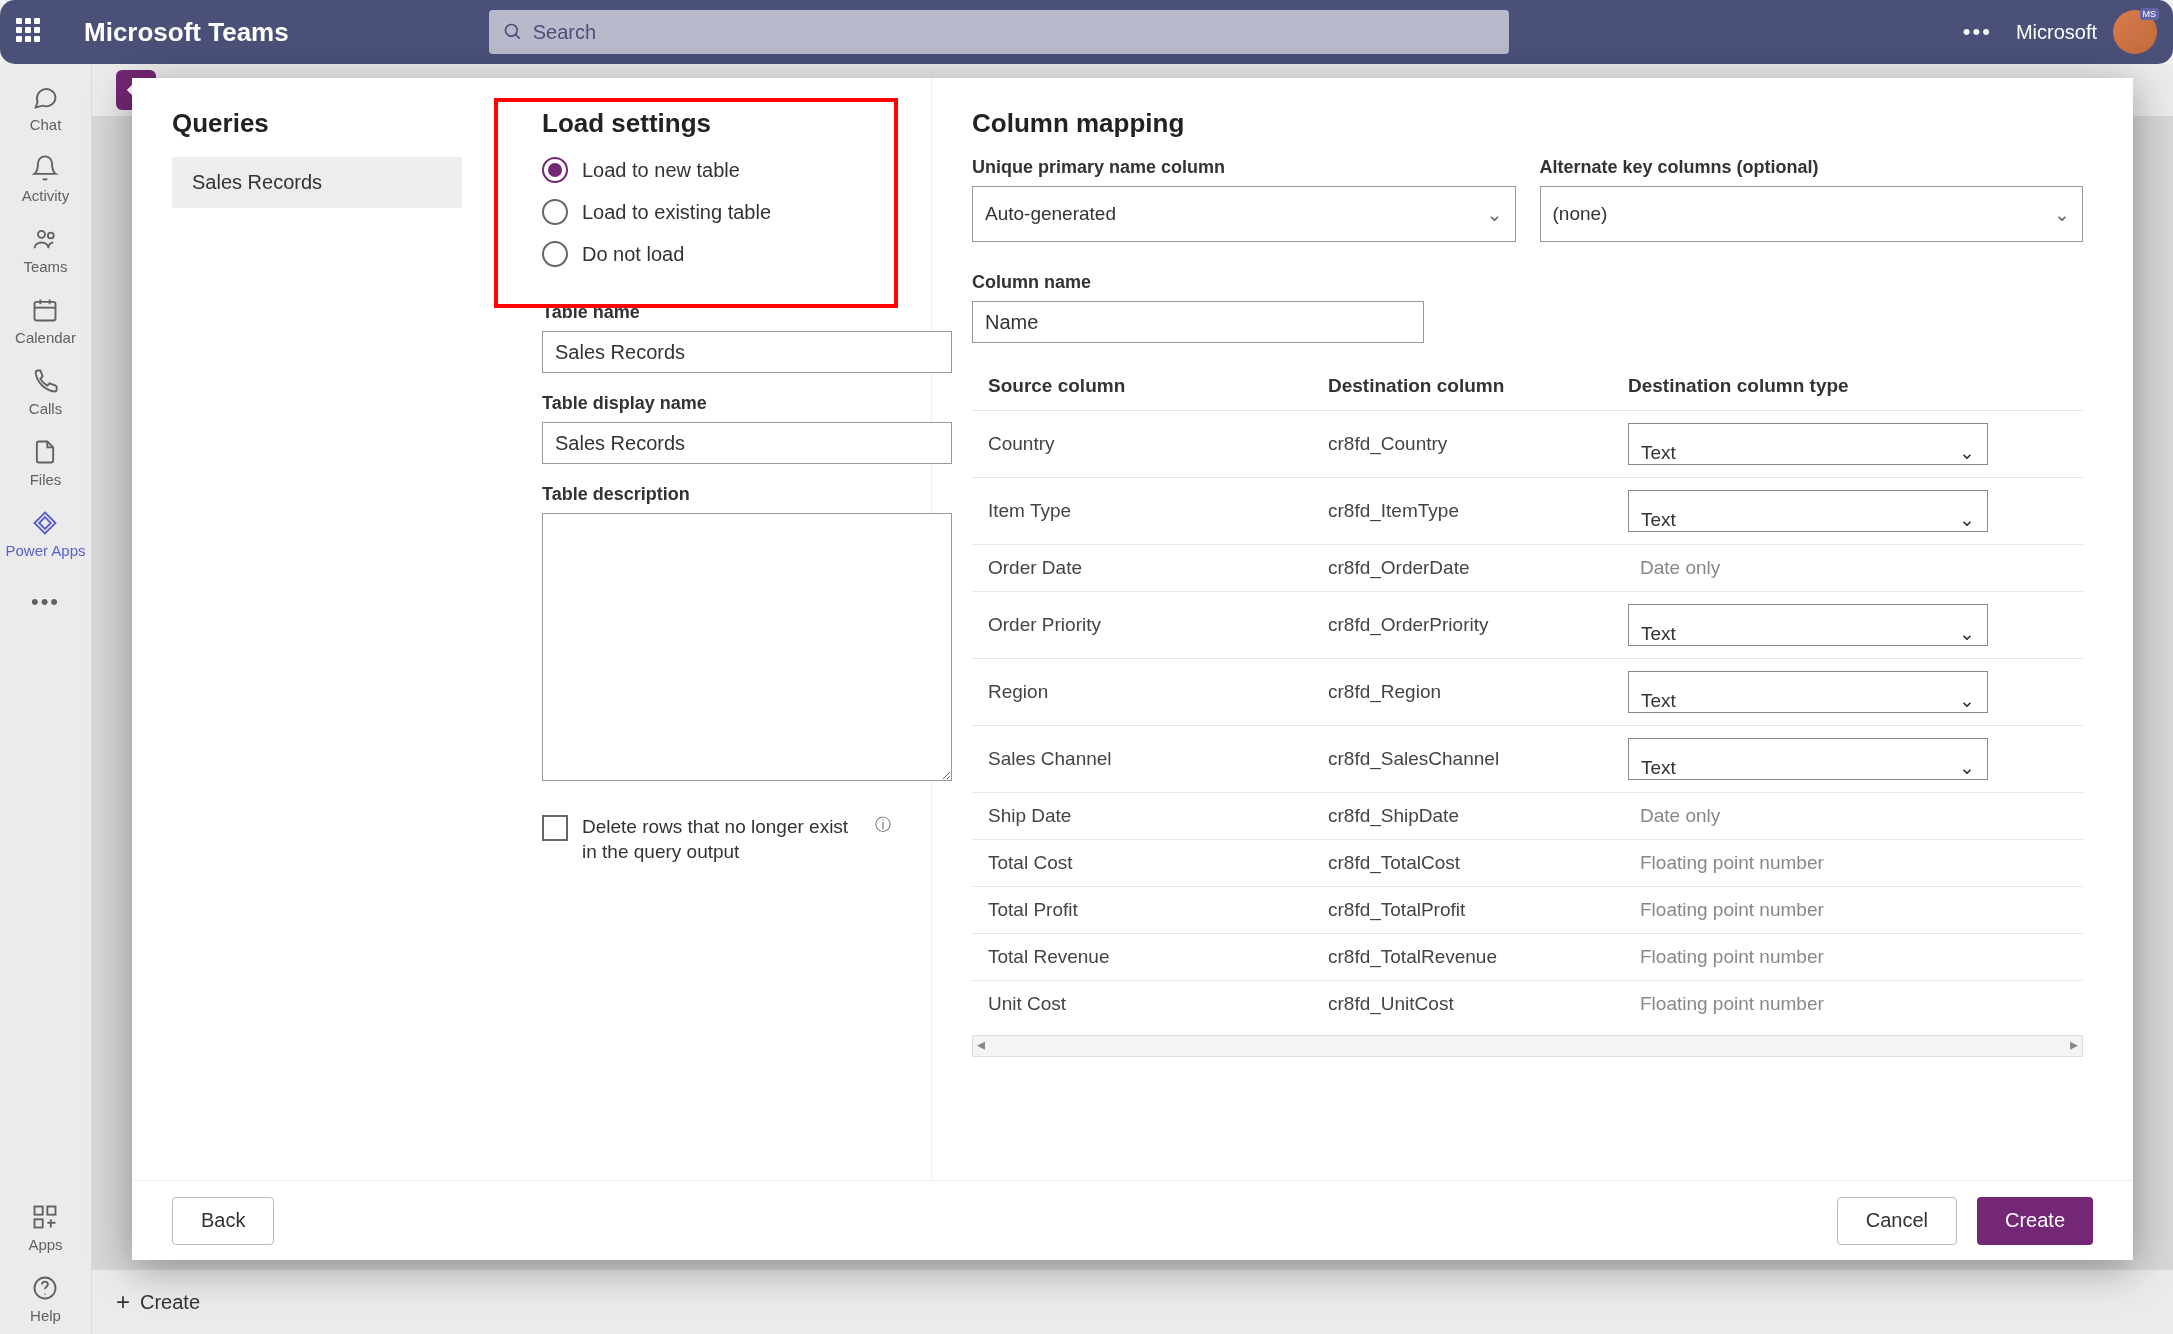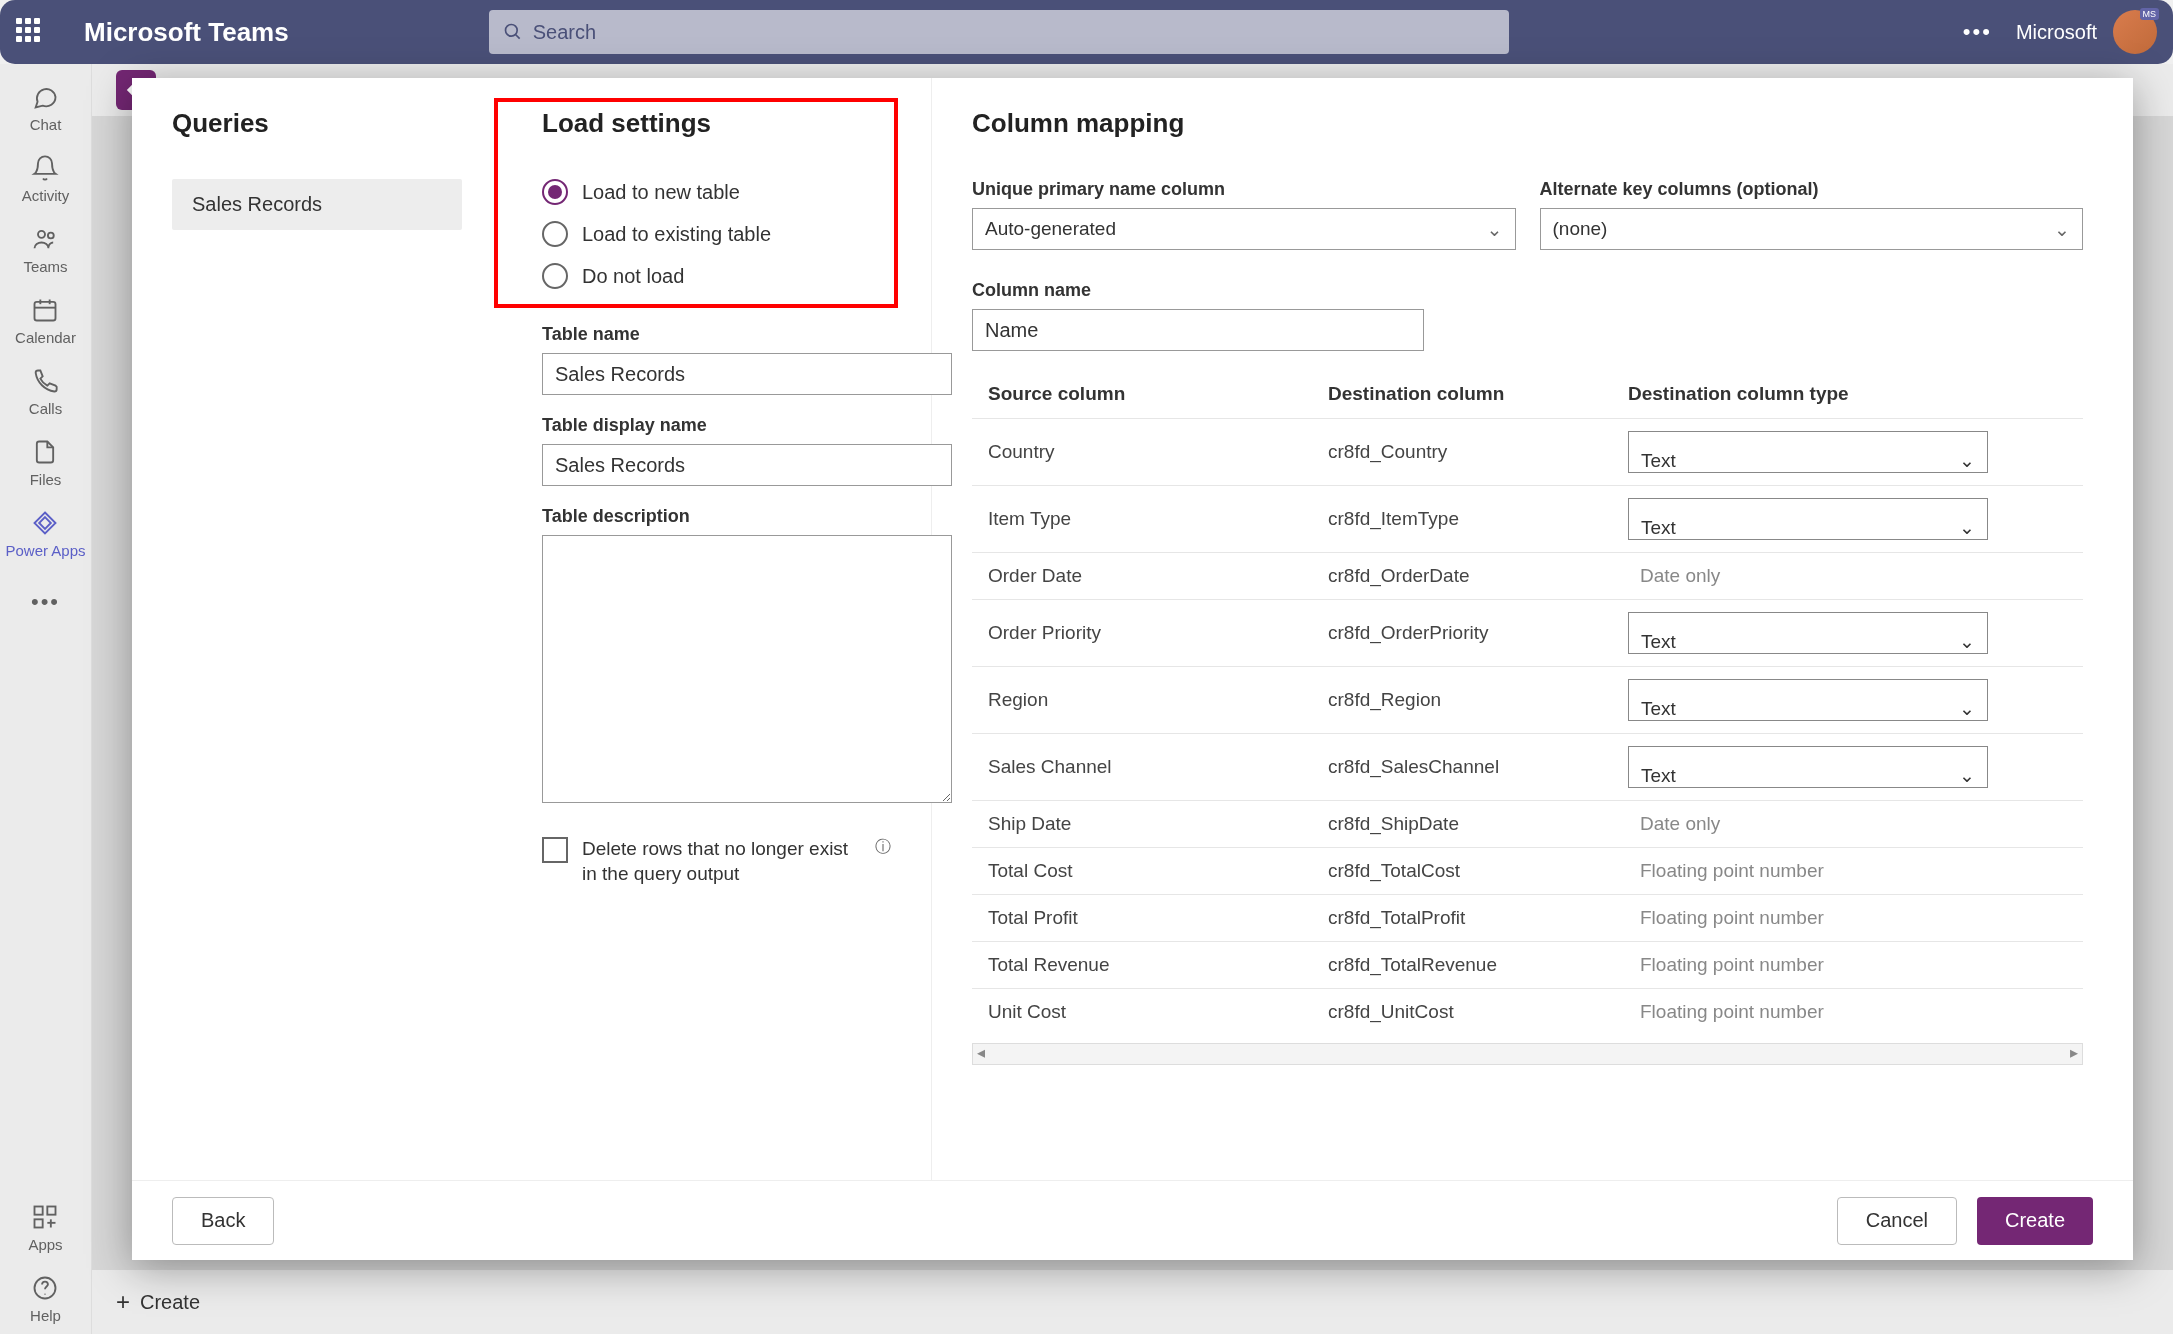--- a/index.html
+++ b/index.html
@@ -44,21 +44,21 @@
 .dialog-body { flex: 1; display: flex; overflow: hidden; }
 .dialog-footer { height: 80px; border-top: 1px solid #eee; display: flex; align-items: center; padding: 0 40px; }
 .dialog-footer .btn { height: 48px; padding: 0 28px; border-radius: 4px; font-size: 20px; display: flex; align-items: center; cursor: pointer; }
 .btn.secondary { border: 1px solid #bbb; color: #333; background: #fff; }
 .btn.primary { background: #742774; color: #fff; border: none; }
 .dialog-footer .spacer { flex: 1; }
 .dialog-footer .btn + .btn { margin-left: 20px; }
 
 
 .col { padding: 30px 40px; }
-.col h2 { font-size: 26px; font-weight: 700; margin-bottom: 40px; color: #222; }
+.col h2 { font-size: 26px; font-weight: 700; margin-bottom: 18px; color: #222; }
 .col .label { font-size: 18px; font-weight: 600; color: #333; margin-bottom: 8px; }
 .queries-col { width: 370px; }
 .query-item { background: #ededed; padding: 14px 20px; font-size: 20px; color: #333; border-radius: 2px; }
 
 .load-col { width: 430px; border-right: 1px solid #eee; position: relative; }
 .highlight-box { position: absolute; left: -8px; top: 20px; width: 404px; height: 210px; border: 4px solid #ff0000; pointer-events: none; }
 .radio-group { margin-bottom: 35px; }
 .radio { display: flex; align-items: center; margin-bottom: 16px; cursor: pointer; }
 .radio .circle { width: 26px; height: 26px; border: 2px solid #666; border-radius: 50%; margin-right: 14px; display: flex; align-items: center; justify-content: center; }
 .radio.selected .circle { border-color: #742774; }
@@ -68,21 +68,21 @@
 .input { width: 410px; height: 42px; border: 1px solid #999; padding: 0 12px; font-size: 20px; color: #333; }
 .textarea { width: 410px; height: 268px; border: 1px solid #999; padding: 8px 12px; font-size: 20px; }
 .checkbox-row { display: flex; align-items: flex-start; margin-top: 30px; }
 .checkbox-row .cb { width: 26px; height: 26px; border: 2px solid #666; margin-right: 14px; flex-shrink: 0; }
 .checkbox-row .cb-label { font-size: 19px; color: #333; line-height: 1.3; max-width: 320px; }
 .checkbox-row .info { margin-left: 10px; color: #666; }
 
 .mapping-col { flex: 1; padding-right: 50px; }
 .mapping-top { display: flex; gap: 24px; margin-bottom: 10px; }
 .mapping-top .field { flex: 1; }
-.select { width: 100%; height: 42px; border: 1px solid #999; display: flex; align-items: center; justify-content: space-between; padding: 0 12px; font-size: 19px; color: #333; background: #fff; cursor: pointer; }
+.select { width: 100%; height: 56px; border: 1px solid #999; display: flex; align-items: center; justify-content: space-between; padding: 0 12px; font-size: 19px; color: #333; background: #fff; cursor: pointer; }
 .select .chev { color: #666; }
 
 .map-table { width: 100%; margin-top: 20px; }
 .map-header, .map-row { display: grid; grid-template-columns: 340px 300px 360px; align-items: center; padding: 12px 16px; }
 .map-header { font-size: 19px; font-weight: 600; color: #333; border-bottom: 1px solid transparent; }
 .map-row { border-top: 1px solid #e6e6e6; font-size: 19px; color: #444; }
 .type-select { height: 42px; border: 1px solid #888; display: flex; align-items: flex-end; justify-content: space-between; padding: 0 12px; font-size: 19px; color: #333; background: #fff; cursor: pointer; }
 .type-plain { color: #888; font-size: 19px; padding: 0 12px; }
 .hscroll { height: 22px; background: #f4f4f4; border: 1px solid #ddd; position: relative; margin-top: 8px; }
 .hscroll::before { content: "◂"; position: absolute; left: 4px; top: -1px; color: #888; font-size: 16px; }

